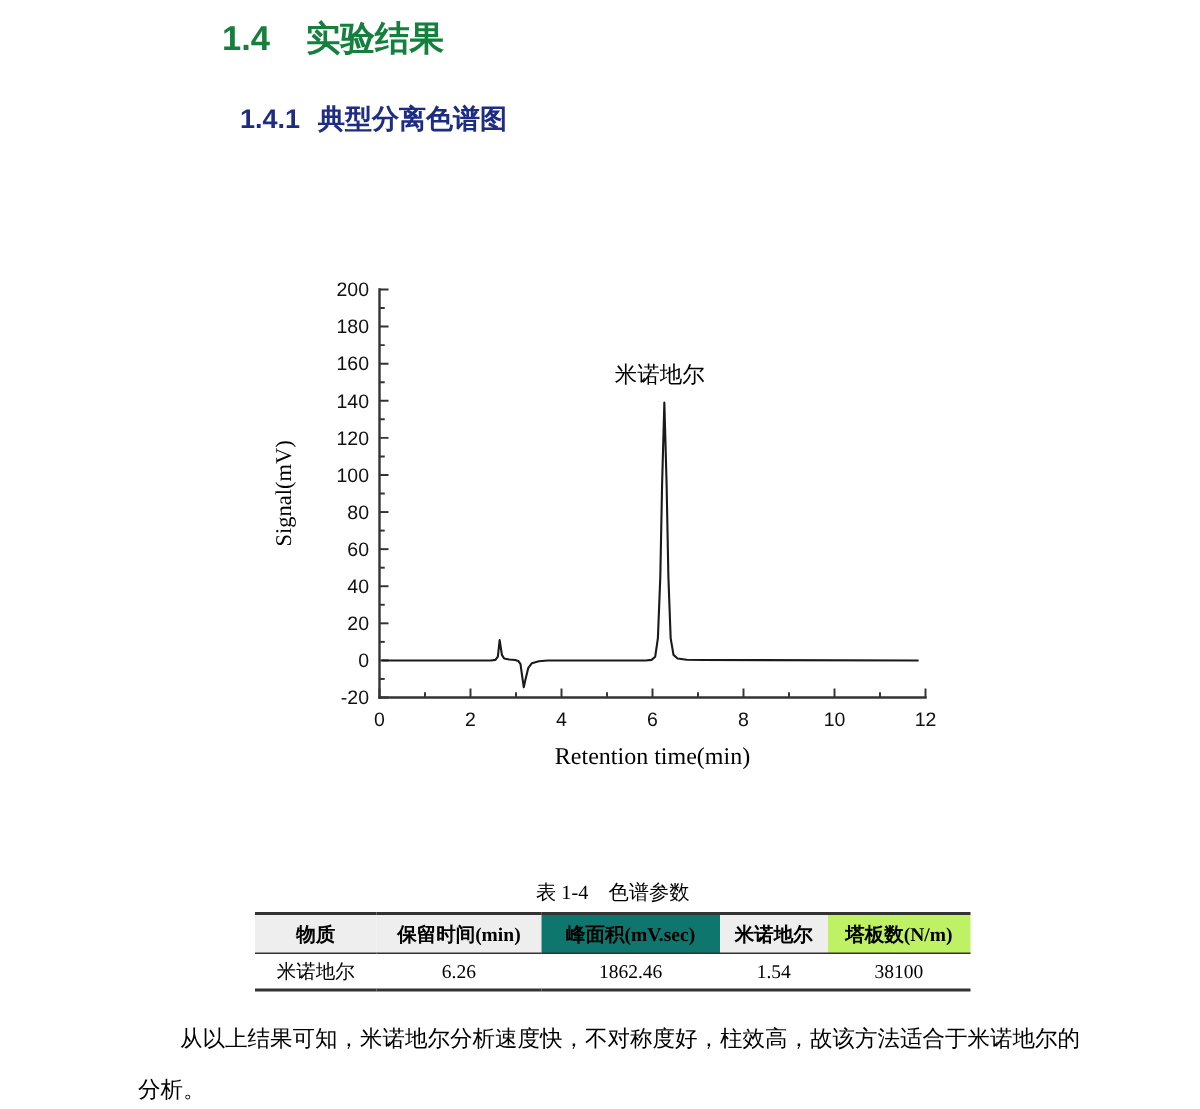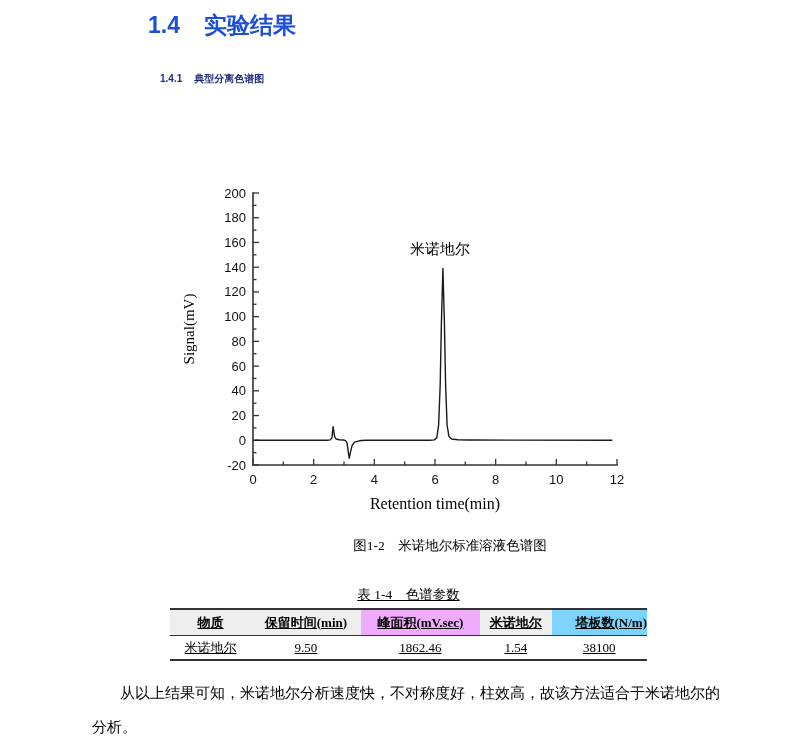--- a/index.html
+++ b/index.html
@@ -9,33 +9,33 @@
   }
   .h1{
     position:absolute;left:148px;top:11px;
     font-family:"Liberation Sans","DejaVu Sans",sans-serif;
     font-weight:bold;font-size:23px;line-height:28px;
   }
   .h1 .num{margin-right:24px;}
   .h2{
     position:absolute;left:160px;top:68px;
     font-family:"Liberation Sans","DejaVu Sans",sans-serif;
-    font-weight:bold;font-size:10px;line-height:22px;
+    font-weight:bold;font-size:18px;line-height:22px;
   }
   .h2 .num{margin-right:12px;}
   .para1{
     position:absolute;left:92px;top:106px;width:628px;
     font-size:15px;line-height:24px;text-indent:28px;
   }
   .chart-wrap{position:absolute;left:180px;top:185px;width:460px;height:335px;}
   .figcaption{
     position:absolute;left:170px;top:537px;width:560px;
     text-align:center;font-size:13.5px;
   }
-  .table-wrap{position:absolute;left:170px;top:586px;width:477px;text-decoration:underline;}
+  .table-wrap{position:absolute;left:170px;top:586px;width:477px;}
   .table-title{
     text-align:center;font-size:13.5px;margin:0 0 4px 0;
   }
   table.params{
     width:477px;border-collapse:collapse;table-layout:fixed;
     font-size:13px;
     border-top:2px solid #333;border-bottom:2px solid #333;
   }
   table.params th{
     background:#eeeeee;font-weight:bold;height:25px;
@@ -46,21 +46,21 @@
   .para2{
     position:absolute;left:92px;top:661px;width:628px;
     font-size:15px;line-height:34px;text-indent:28px;
   }
 </style>
 </head>
 <body>
 
 <div class="page">
 
-  <div class="h1" style="color: #1d4ed8;">
+  <div class="h1" style="color: #15803d;">
     <span class="num">1.4</span><span>实验结果</span>
   </div>
 
   <div class="h2" style="color: rgb(30, 45, 131);">
     <span class="num">1.4.1</span><span>典型分离色谱图</span>
   </div>
 
 
   <div class="chart-wrap">
     <svg id="chart-svg" width="460" height="335">
@@ -121,45 +121,44 @@
         <line x1="285.33333333333337" y1="280" x2="285.33333333333337" y2="276.5" stroke="#333333" stroke-width="1.3"></line>
         <line x1="346" y1="280" x2="346" y2="276.5" stroke="#333333" stroke-width="1.3"></line>
         <line x1="406.66666666666663" y1="280" x2="406.66666666666663" y2="276.5" stroke="#333333" stroke-width="1.3"></line>
         <text x="255" y="324" text-anchor="middle" font-size="16" font-family="&quot;Liberation Serif&quot;,&quot;DejaVu Serif&quot;,serif" fill="#000">Retention time(min)</text>
         <text x="14" y="144" text-anchor="middle" font-size="15" font-family="&quot;Liberation Serif&quot;,&quot;DejaVu Serif&quot;,serif" fill="#000" transform="rotate(-90 14 144)">Signal(mV)</text>
         <path d="M74.5 255.3 L147.3 255.3 L150.3 254.9 L151.9 252.8 L153.1 241.7 L154.6 251.6 L156.1 254.0 L159.4 254.7 L163.4 255.0 L165.5 255.6 L167.0 257.7 L168.2 266.4 L169.2 273.2 L170.4 267.6 L172.2 260.2 L174.6 257.1 L179.2 255.8 L185.2 255.3 L250.4 255.3 L254.4 254.9 L256.8 252.8 L258.6 240.4 L260.2 199.6 L261.4 137.8 L262.9 83.4 L264.4 137.8 L265.6 199.6 L267.1 240.4 L269.0 251.6 L271.7 254.0 L277.8 254.8 L288.4 255.0 L432.4 255.3" fill="none" stroke="#1a1a1a" stroke-width="1.4" stroke-linejoin="round"></path>
         <text x="259.88666666666666" y="69.41818181818181" text-anchor="middle" font-size="15" font-family="&quot;Liberation Serif&quot;,&quot;DejaVu Serif&quot;,serif" fill="#000">米诺地尔</text>
       </svg>
   </div>
 
-  <div class="figcaption">图1-2　米诺地尔标准溶液色谱图</div>
 
   <div class="table-wrap">
     <div class="table-title">表 1-4　色谱参数</div>
     <table class="params">
       <colgroup>
           <col class="c0">
           <col class="c1">
           <col class="c2">
           <col class="c3">
           <col class="c4">
         </colgroup>
       <thead>
         <tr>
           <th style="background: rgb(238, 238, 238);">物质</th>
           <th style="background: rgb(238, 238, 238); text-align: center;">保留时间(min)</th>
-          <th style="background: #f0abfc;">峰面积(mV.sec)</th>
+          <th style="background: #0f766e;">峰面积(mV.sec)</th>
           <th style="background: rgb(238, 238, 238);">米诺地尔</th>
-          <th style="background: #7dd3fc; text-align: right;">塔板数(N/m)</th>
+          <th style="background: #bef264;">塔板数(N/m)</th>
         </tr>
       </thead>
       <tbody>
         <tr>
           <td>米诺地尔</td>
-          <td>9.50</td>
+          <td>6.26</td>
           <td>1862.46</td>
           <td>1.54</td>
           <td>38100</td>
         </tr>
       </tbody>
     </table>
   </div>
 
   <p class="para2">从以上结果可知，米诺地尔分析速度快，不对称度好，柱效高，故该方法适合于米诺地尔的分析。</p>
 

